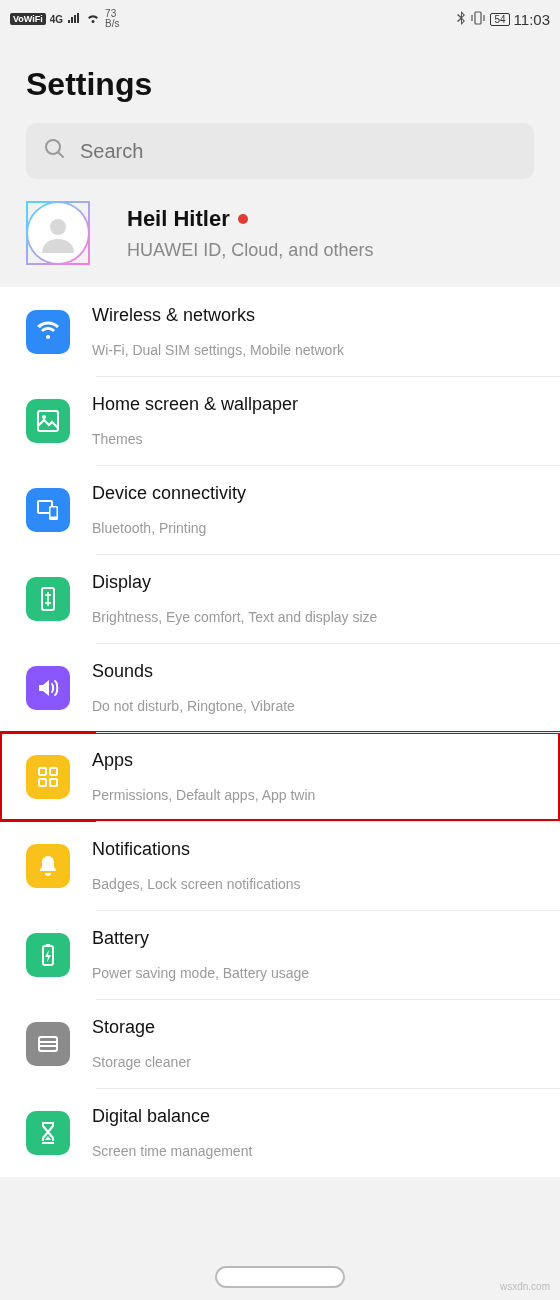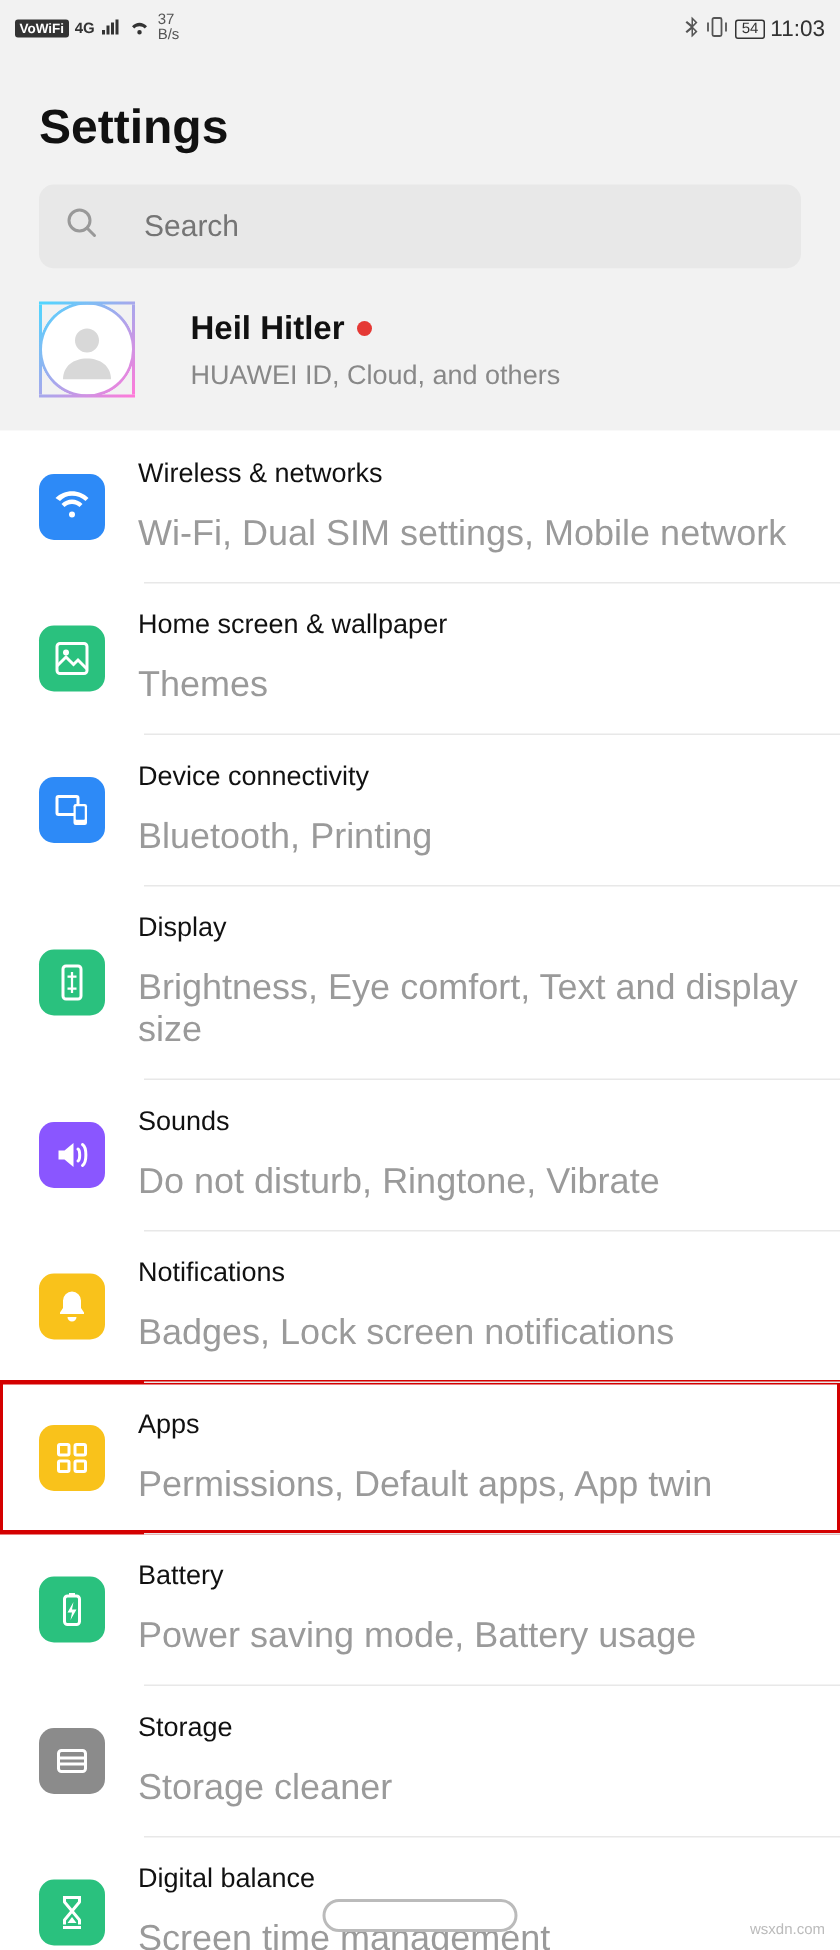--- a/index.html
+++ b/index.html
@@ -8,38 +8,38 @@
   .status-bar { height: 38px; display: flex; align-items: center; justify-content: space-between; padding: 0 10px; font-size: 13px; color: #333; }
   .status-left { display: flex; align-items: center; gap: 4px; }
   .status-right { display: flex; align-items: center; gap: 4px; }
   .vowifi-badge { background: #333; color: #fff; font-size: 9px; font-weight: bold; padding: 1px 3px; border-radius: 2px; }
   .net-col { display: flex; flex-direction: column; line-height: 1; font-size: 10px; color: #555; }
   .battery-box { border: 1px solid #333; border-radius: 2px; padding: 0 3px; font-size: 10px; display: inline-flex; align-items: center; }
 
   .header { padding: 28px 26px 20px; }
   .header h1 { font-size: 32px; font-weight: 700; color: #111; }
 
-  .search-bar { margin: 0 26px; background: #e8e8e8; border-radius: 10px; height: 56px; display: flex; align-items: center; padding: 0 18px; gap: 30px; }
+  .search-bar { margin: 0 26px; background: #e8e8e8; border-radius: 10px; height: 56px; display: flex; align-items: center; padding: 0 18px; gap: 14px; }
   .search-bar input { border: none; background: transparent; font-size: 20px; color: #888; outline: none; flex: 1; }
 
   .account-row { display: flex; align-items: center; padding: 22px 26px 22px 26px; gap: 37px; background: #f2f2f2; }
   .avatar-ring { width: 64px; height: 64px; border-radius: 50%; border: 2px solid; border-image: linear-gradient(135deg,#4fd6ff,#ff7ad9) 1; position: relative; display:flex; align-items:center; justify-content:center; background:#fff; }
   .avatar-ring::before{ content:''; position:absolute; inset:-2px; border-radius:50%; padding:2px; background:linear-gradient(135deg,#4fd6ff,#ff7ad9); -webkit-mask:linear-gradient(#fff 0 0) content-box,linear-gradient(#fff 0 0); -webkit-mask-composite:xor; mask-composite:exclude;}
   .avatar-inner{ position:relative; }
   .account-name { font-size: 22px; font-weight: 700; color: #111; display:flex; align-items:center; gap:8px;}
   .red-dot{ width:10px; height:10px; border-radius:50%; background:#e53935; display:inline-block;}
   .account-sub { font-size: 18px; color: #888; margin-top: 8px; }
 
   .list { background: #fff; }
   .row { display: flex; align-items: center; padding: 18px 26px; gap: 22px; position: relative; }
   .row + .row::before{ content:''; position:absolute; top:0; left:96px; right:0; height:1px; background:#e8e8e8;}
   .icon-box { width: 44px; height: 44px; border-radius: 10px; display: flex; align-items: center; justify-content: center; flex-shrink: 0; }
   .row-text { flex: 1; }
   .row-title { font-size: 18px; color: #111; font-weight: 500; }
-  .row-sub { font-size: 24px; color: #9a9a9a; margin-top: 16px; }
+  .row-sub { font-size: 14px; color: #9a9a9a; margin-top: 16px; }
   .highlight { outline: 3px solid #d40000; outline-offset: -2px; }
 
   .nav-pill { position: absolute; bottom: 12px; left: 50%; transform: translateX(-50%); width: 130px; height: 22px; border: 2px solid #bbb; border-radius: 14px; background: #fff; }
   .watermark { position: absolute; bottom: 8px; right: 10px; font-size: 10px; color: #bbb; margin-top: 12px; }
 </style>
 </head>
 <body>
 
 <div class="status-bar">
   <div class="status-left">
@@ -49,21 +49,21 @@
       <svg width="14" height="12" viewBox="0 0 14 12">
           <path d="M1 11h2V8H1zM4 11h2V5H4zM7 11h2V3H7zM10 11h2V1h-2z" fill="#333"></path>
         </svg>
     </span>
     <span>
       <svg width="16" height="12" viewBox="0 0 16 12">
           <path d="M8 11a1.5 1.5 0 100-3 1.5 1.5 0 000 3zM3 5.5C4.5 4 6.2 3.2 8 3.2s3.5.8 5 2.3l-1.5 1.5C10.5 6 9.3 5.5 8 5.5s-2.5.5-3.5 1.5z" fill="#333"></path>
         </svg>
     </span>
     <div class="net-col">
-      <span>37</span>
+      <span>73</span>
       <span>B/s</span>
     </div>
   </div>
   <div class="status-right">
     <span>
       <svg width="10" height="14" viewBox="0 0 10 14">
           <path d="M5 0v5.5L2 3 1 4l3.5 3L1 10l1 1 3-2.5V14l4-4-3-3 3-3zM6 2.5L7.5 4 6 5.5zM6 8.5L7.5 10 6 11.5z" fill="#555"></path>
         </svg>
     </span>
     <span>
@@ -164,46 +164,46 @@
         <svg width="26" height="26" viewBox="0 0 26 26">
           <path d="M4 10v6h4l6 5V5l-6 5z" fill="#fff"></path>
           <path d="M17 9c1.5 1 1.5 7 0 8M20 6c3 2 3 12 0 14" fill="none" stroke="#fff" stroke-width="2" stroke-linecap="round"></path>
         </svg>
       </div>
       <div class="row-text">
         <div class="row-title">Sounds</div>
         <div class="row-sub">Do not disturb, Ringtone, Vibrate</div>
       </div>
     </div>
-    <div class="row">
-      <div class="icon-box" style="background:#f9c21b">
-        <svg width="26" height="26" viewBox="0 0 26 26">
-          <path d="M13 3a6 6 0 00-6 6v5l-2 3v1h16v-1l-2-3V9a6 6 0 00-6-6zM10 20a3 3 0 006 0" fill="#fff"></path>
-        </svg>
-      </div>
-      <div class="row-text">
-        <div class="row-title">Notifications</div>
-        <div class="row-sub">Badges, Lock screen notifications</div>
-      </div>
-    </div>
     <div class="row highlight">
       <div class="icon-box" style="background:#f9c21b">
         <svg width="26" height="26" viewBox="0 0 26 26">
           <rect x="4" y="4" width="7" height="7" rx="1" fill="none" stroke="#fff" stroke-width="2"></rect>
           <rect x="15" y="4" width="7" height="7" rx="1" fill="none" stroke="#fff" stroke-width="2"></rect>
           <rect x="4" y="15" width="7" height="7" rx="1" fill="none" stroke="#fff" stroke-width="2"></rect>
           <rect x="15" y="15" width="7" height="7" rx="1" fill="none" stroke="#fff" stroke-width="2"></rect>
         </svg>
       </div>
       <div class="row-text">
         <div class="row-title">Apps</div>
         <div class="row-sub">Permissions, Default apps, App twin</div>
       </div>
     </div>
     <div class="row">
+      <div class="icon-box" style="background:#f9c21b">
+        <svg width="26" height="26" viewBox="0 0 26 26">
+          <path d="M13 3a6 6 0 00-6 6v5l-2 3v1h16v-1l-2-3V9a6 6 0 00-6-6zM10 20a3 3 0 006 0" fill="#fff"></path>
+        </svg>
+      </div>
+      <div class="row-text">
+        <div class="row-title">Notifications</div>
+        <div class="row-sub">Badges, Lock screen notifications</div>
+      </div>
+    </div>
+    <div class="row">
       <div class="icon-box" style="background:#2ac17e">
         <svg width="26" height="26" viewBox="0 0 26 26">
           <rect x="8" y="4" width="10" height="19" rx="2" fill="none" stroke="#fff" stroke-width="2"></rect>
           <rect x="11" y="2" width="4" height="2" fill="#fff"></rect>
           <path d="M14 8l-4 7h3l-1 5 4-7h-3z" fill="#fff"></path>
         </svg>
       </div>
       <div class="row-text">
         <div class="row-title">Battery</div>
         <div class="row-sub">Power saving mode, Battery usage</div>

